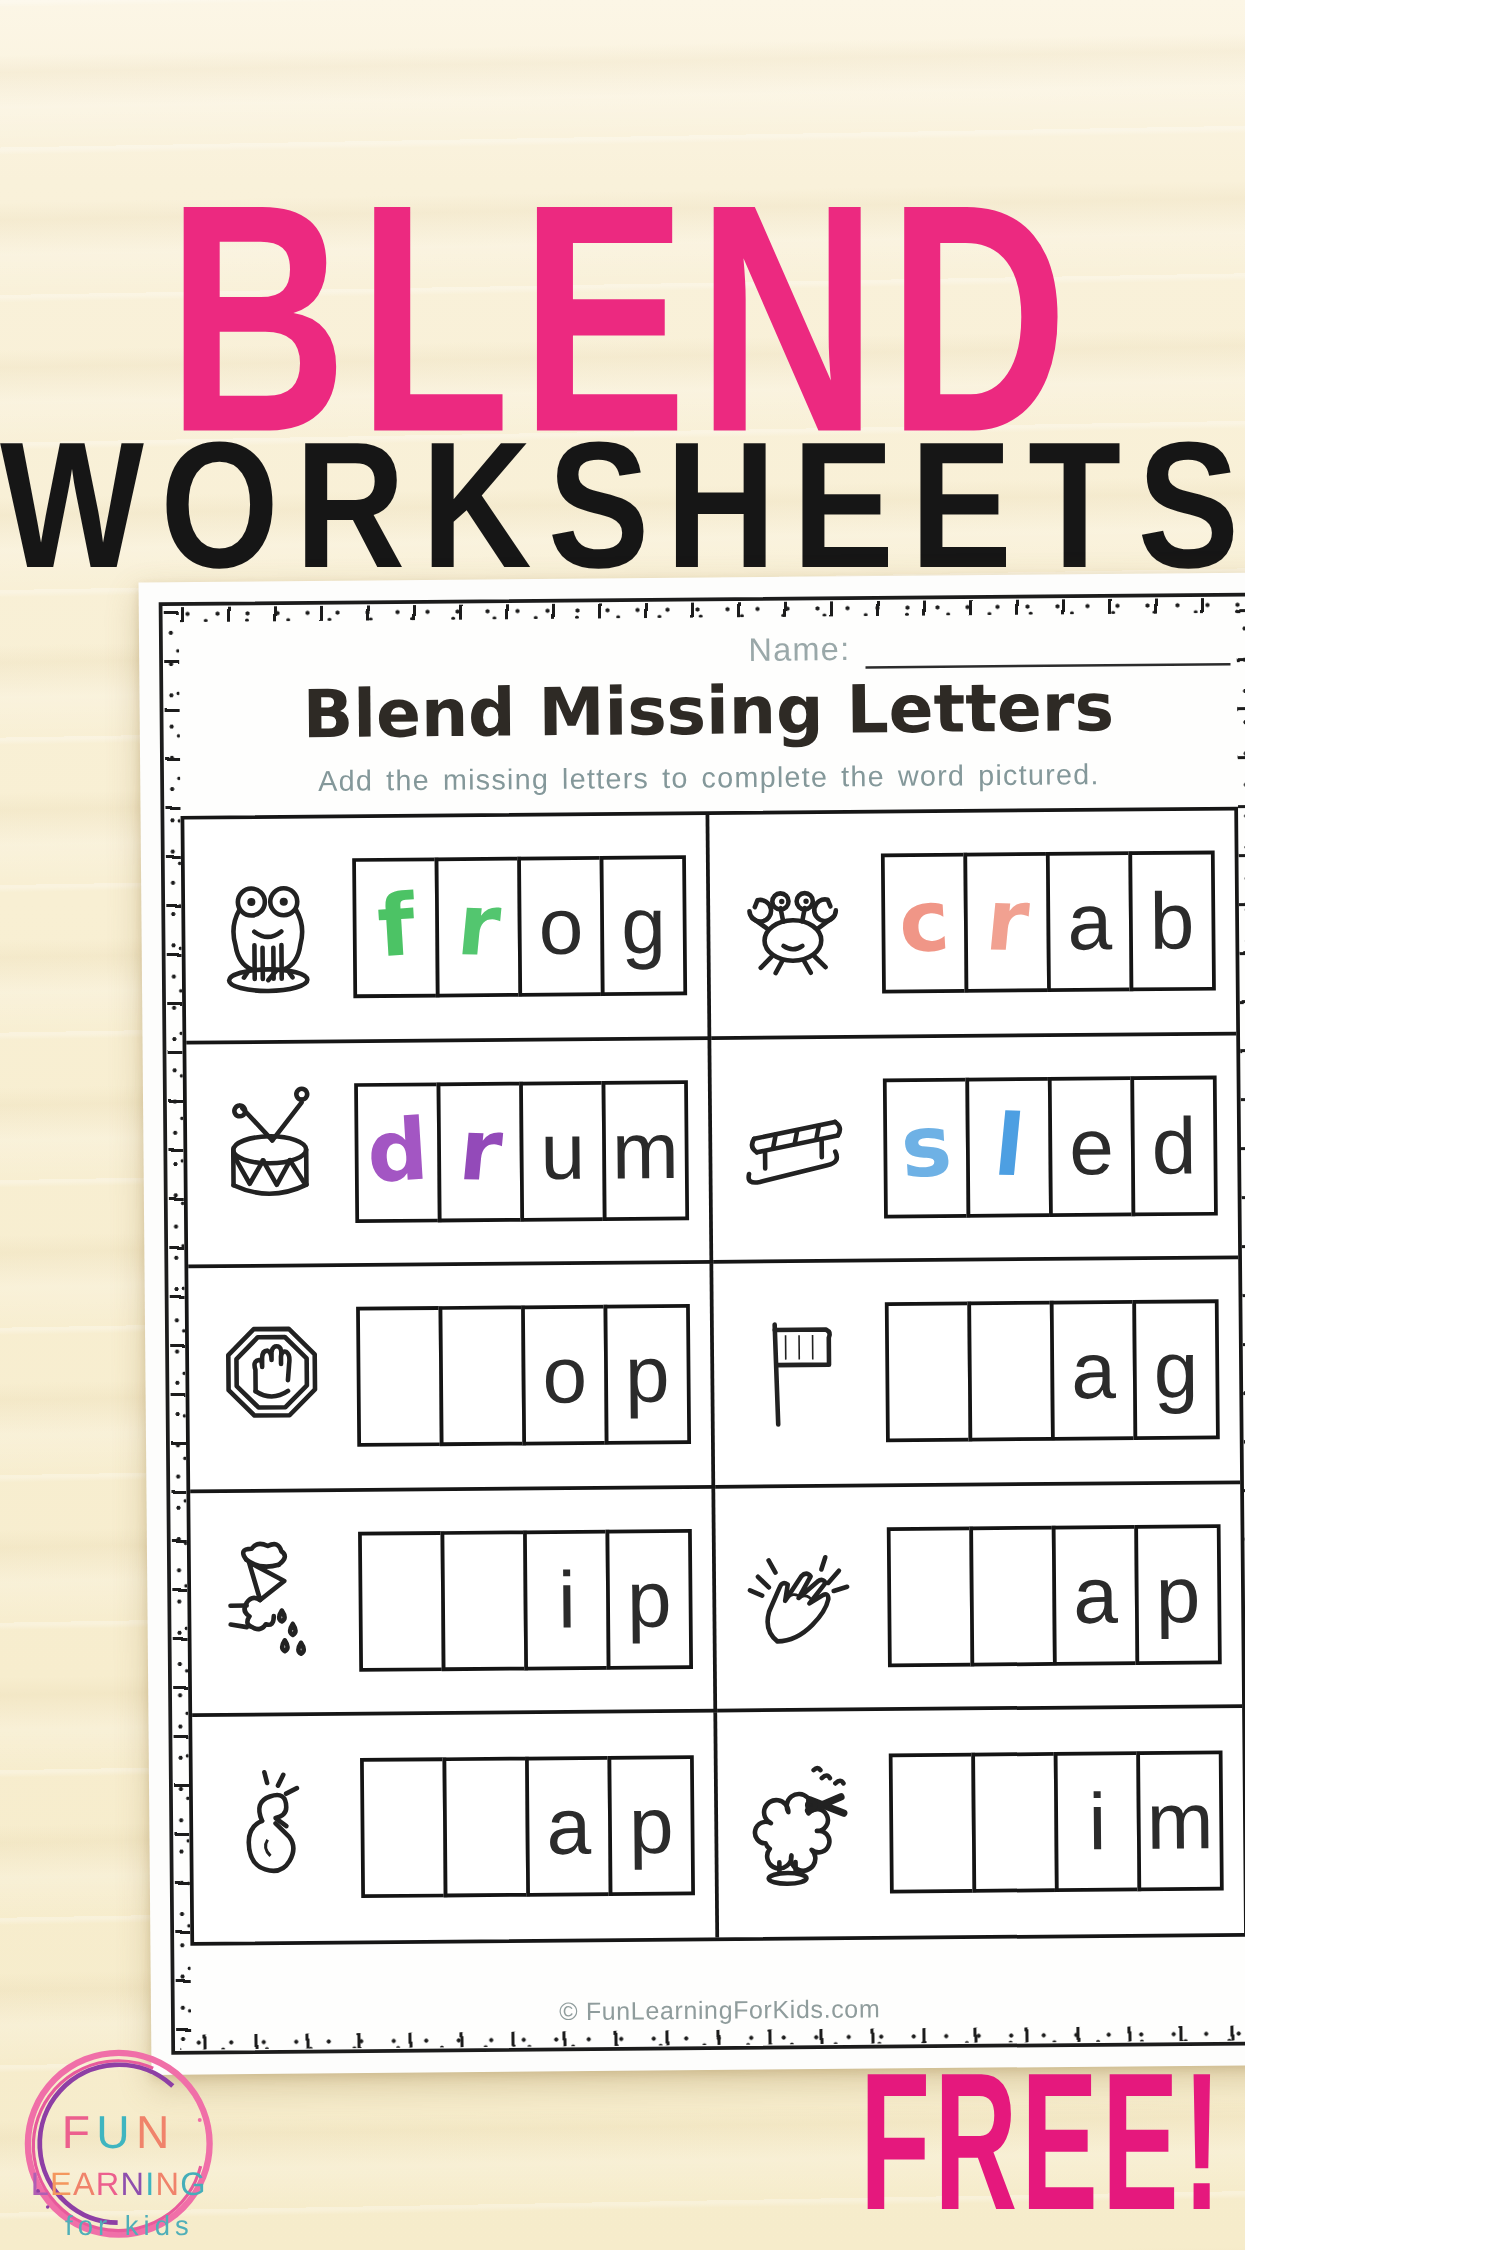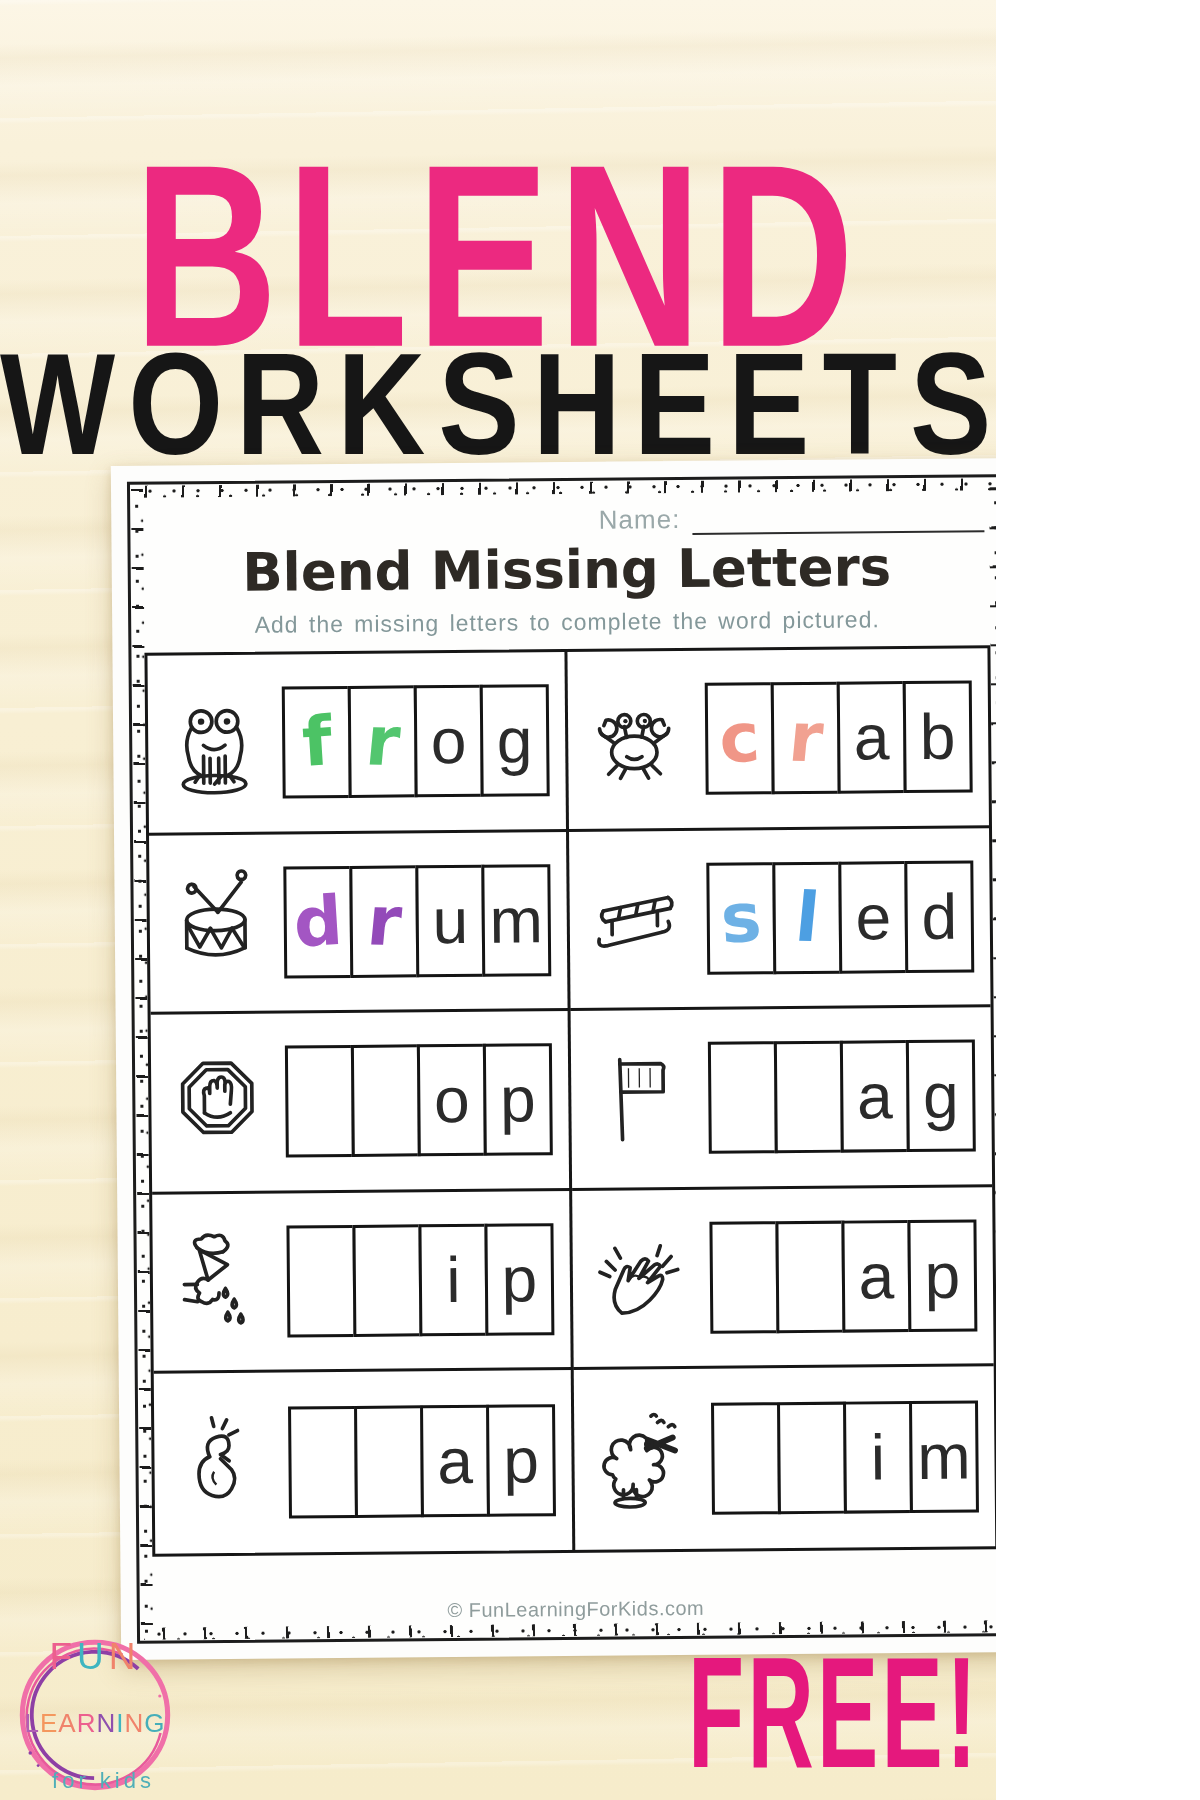--- a/index.html
+++ b/index.html
@@ -82,21 +82,21 @@
   .letter{line-height:1;}
   .letter.printed{font-size:64px;font-weight:400;color:#2b2b2b;}
   .letter.crayon{font-size:68px;font-weight:700;font-family:"DejaVu Sans",sans-serif;
        display:inline-block;transform:rotate(-3deg);opacity:.92;text-shadow:1px 1px 0 rgba(255,255,255,.25);}
   .box:nth-child(2) .letter.crayon{transform:rotate(2deg) skewX(-4deg);}
   .ws-footer{position:absolute;bottom:16px;left:0;right:0;margin:0;text-align:center;
        font-size:20px;color:#8F9C9C;letter-spacing:.5px;}
   
   .logo{position:absolute;left:16px;top:1636px;width:158px;height:158px;}
   .logo svg.ring{position:absolute;inset:0;width:100%;height:100%;}
-  .logo-text{position:absolute;inset:0;display:flex;flex-direction:column;align-items:center;justify-content:space-between;gap:5px;}
+  .logo-text{position:absolute;inset:0;display:flex;flex-direction:column;align-items:center;justify-content:flex-end;gap:5px;}
   .logo-fun{font-size:37px;letter-spacing:5px;font-weight:400;}
   .logo-learning{font-size:26px;letter-spacing:1px;font-weight:400;white-space:nowrap;}
   .logo-forkids{font-size:22px;letter-spacing:4px;font-weight:400;margin-left:17px;}
   
   .free{position:absolute;right:16px;bottom:22px;font-weight:800;font-size:112px;line-height:92px;
        letter-spacing:4px;transform:scale(0.82,1.40);transform-origin:100% 100%;}
 </style>
 </head>
 <body>
 

